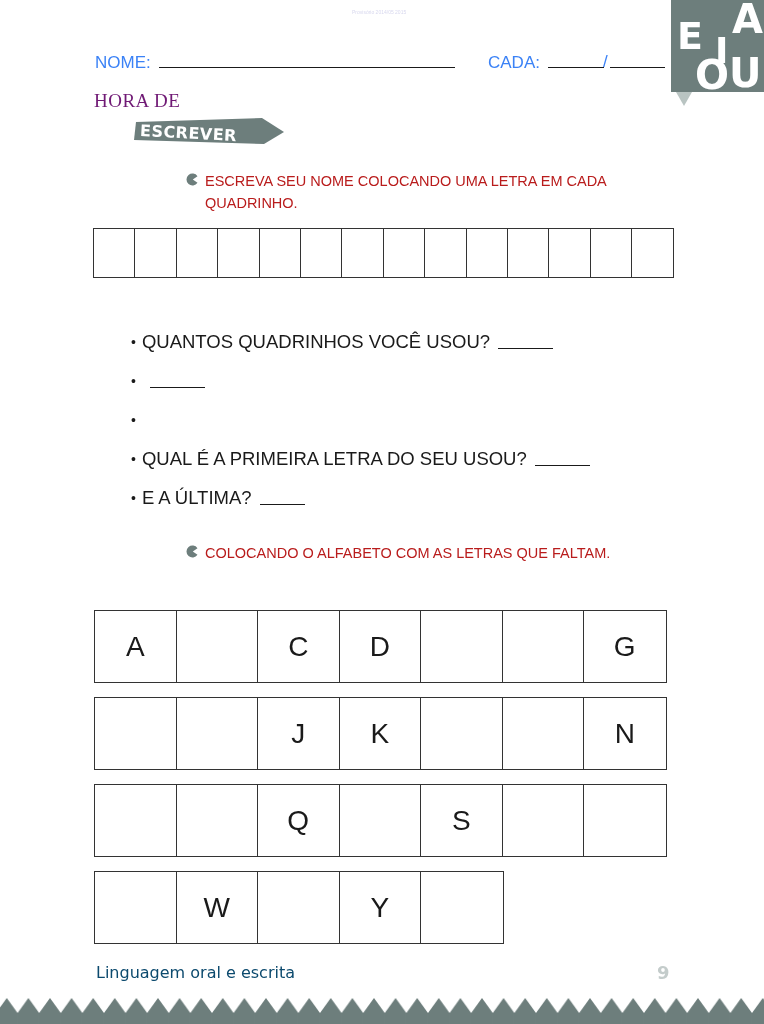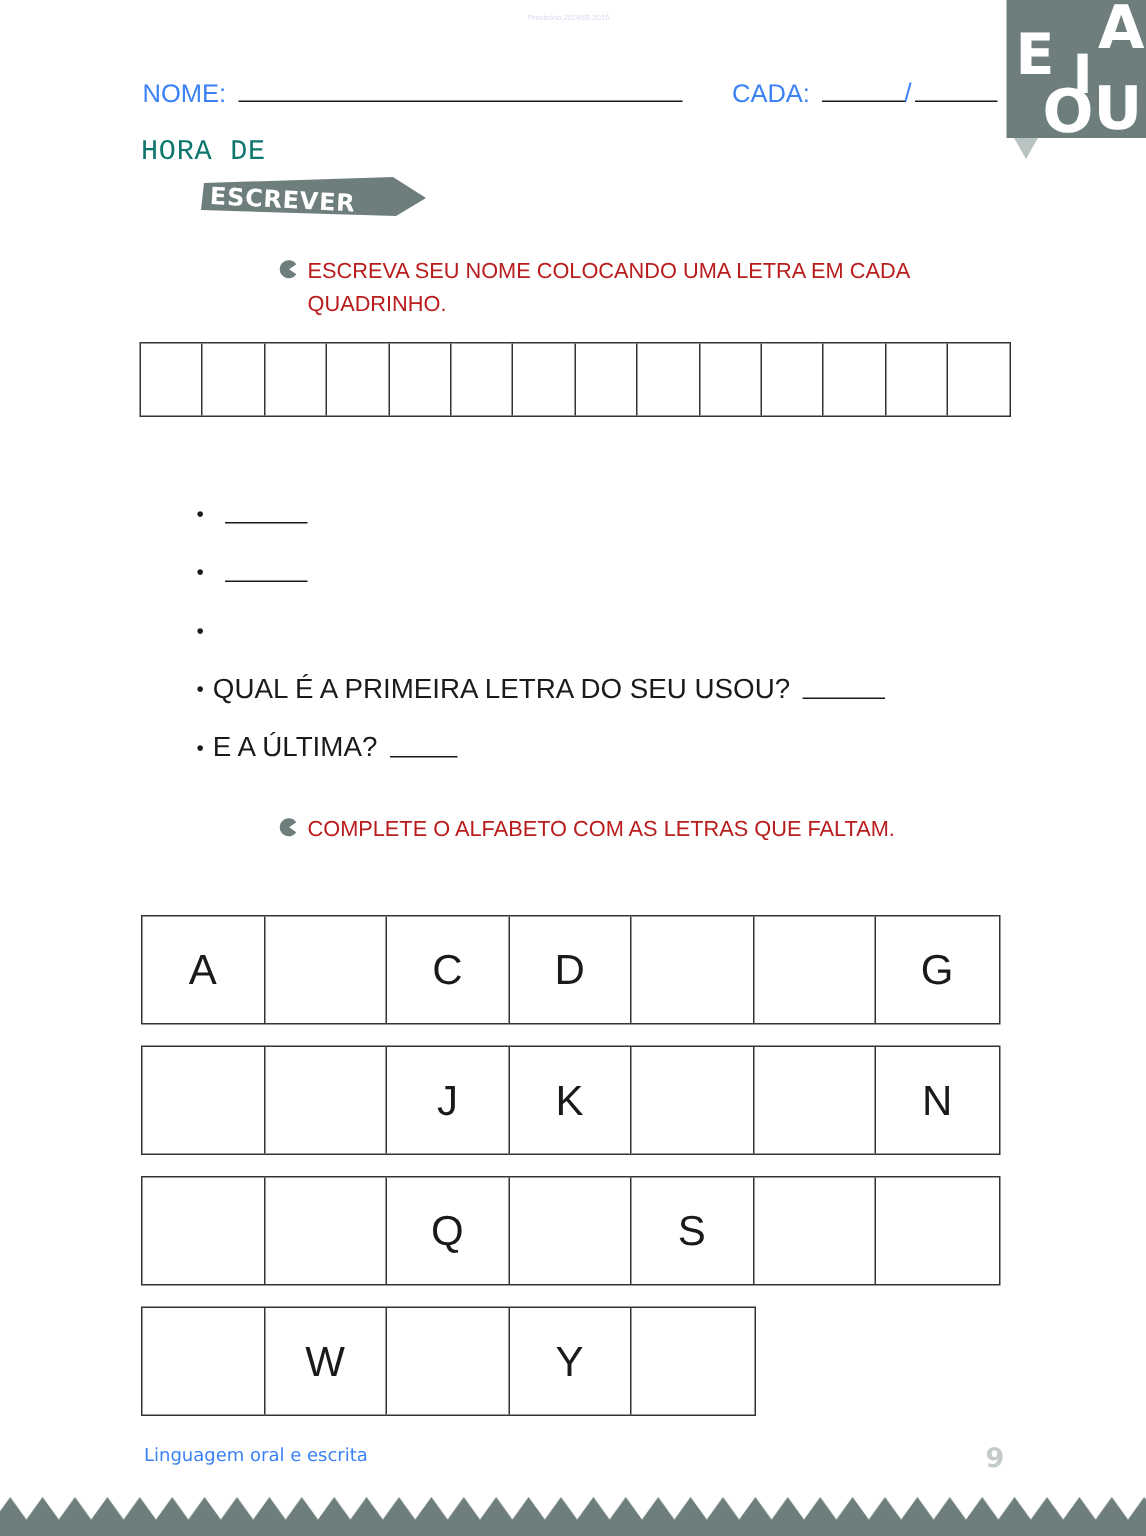--- a/index.html
+++ b/index.html
@@ -12,21 +12,21 @@
   .vowel-badge { position: absolute; left: 671px; top: 0; width: 93px; height: 92px; background: #6d7e7c; }
   .vowel-badge .v { position: absolute; color: #ffffff; font-weight: bold; font-family: "DejaVu Sans", sans-serif; }
   .vowel-badge .pointer { position: absolute; left: 5px; top: 92px; width: 0; height: 0;
     border-left: 8px solid transparent; border-right: 8px solid transparent; border-top: 14px solid #b9c4c2; }
 
   
   .field-label { position: absolute; font-size: 17px; color: #3b82f6; top: 53px; }
   .line { position: absolute; border-bottom: 1.5px solid #1a1a1a; height: 0; }
 
   
-  .hora-de { position: absolute; left: 94px; top: 90px; font-size: 19px; color: #0f766e; letter-spacing: 0.5px; font-family: Liberation Mono, monospace; }
+  .hora-de { position: absolute; left: 94px; top: 90px; font-size: 19px; color: #701a75; letter-spacing: 0.5px; font-family: Liberation Serif, serif; }
   .escrever-banner { position: absolute; left: 134px; top: 116px; width: 150px; height: 30px; }
   .escrever-banner svg { position: absolute; left: 0; top: 0; }
   .escrever-text { position: absolute; left: 6px; top: 5px; color: #ffffff; font-weight: bold; font-size: 16px; letter-spacing: 0.5px; transform: rotate(3deg); transform-origin: left center; font-family: "DejaVu Sans", sans-serif; }
 
   .instruction { position: absolute; font-size: 14.5px; color: #b91c1c; line-height: 22px; }
   .pac-icon { position: absolute; width: 13px; height: 13px; }
 
   
   .name-grid { position: absolute; left: 93px; top: 228px; display: flex; border: 1.5px solid #333; }
   .name-grid .cell { width: 41.4px; height: 48px; border-right: 1.5px solid #333; }
@@ -36,21 +36,21 @@
   .questions { position: absolute; left: 131px; top: 322px; }
   .q { height: 39px; font-size: 18.5px; color: #1a1a1a; display: flex; align-items: center; white-space: nowrap; }
   .q .bullet { margin-right: 6px; font-size: 14px; }
   .q .blank { display: inline-block; width: 55px; border-bottom: 1.5px solid #1a1a1a; margin-left: 8px; height: 14px; }
 
   
   .alpha-row { position: absolute; left: 94px; display: flex; border: 1.5px solid #333; }
   .alpha-row .cell { width: 81.5px; height: 71px; border-right: 1.5px solid #333; display: flex; align-items: center; justify-content: center; font-size: 28px; color: #1a1a1a; }
   .alpha-row .cell:last-child { border-right: none; }
 
-  .footer-text { position: absolute; left: 96px; top: 963px; font-size: 12px; color: #3b82f6; font-family: "DejaVu Sans", sans-serif; }
+  .footer-text { position: absolute; left: 96px; top: 963px; font-size: 16px; color: #0c4a6e; font-family: "DejaVu Sans", sans-serif; }
   .page-num { position: absolute; left: 657px; top: 962px; font-size: 18px; color: #c4cccb; font-weight: bold; font-family: "DejaVu Sans", sans-serif; }
   .zigzag { position: absolute; left: 0; top: 996px; width: 764px; height: 28px; }
 </style>
 </head>
 <body>
 
 <div class="watermark">Provisório 2014/05 2015</div>
 
 <div class="vowel-badge">
   <span class="v" style="left:6px;top:14px;font-size:38px;">E</span>
@@ -94,20 +94,21 @@
   <div class="cell"></div>
   <div class="cell"></div>
   <div class="cell"></div>
   <div class="cell"></div>
   <div class="cell"></div>
 </div>
 
 <div class="questions">
   <div class="q">
     <span class="bullet">•</span>
+    <span>QUANTOS QUADRINHOS VOCÊ USOU?</span>
     <span class="blank"></span>
   </div>
   <div class="q">
     <span class="bullet">•</span>
     <span class="blank"></span>
   </div>
   <div class="q">
     <span class="bullet">•</span>
   </div>
   <div class="q">
@@ -118,21 +119,21 @@
   <div class="q">
     <span class="bullet">•</span>
     <span>E A ÚLTIMA?</span>
     <span class="blank" style="width:45px;"></span>
   </div>
 </div>
 
 <svg class="pac-icon" style="left:186px;top:545px;" viewBox="0 0 13 13">
   <path d="M11.5 3.2 A6 6 0 1 0 11.5 9.8 L6.8 6.5 Z" fill="#6d7e7c"></path>
 </svg>
-<div class="instruction" style="left:205px;top:542px;">COMPLETE O ALFABETO COM AS LETRAS QUE FALTAM.</div>
+<div class="instruction" style="left:205px;top:542px;">COLOCANDO O ALFABETO COM AS LETRAS QUE FALTAM.</div>
 
 <div class="alpha-row" style="top:610px;">
   <div class="cell">A</div>
   <div class="cell"></div>
   <div class="cell">C</div>
   <div class="cell">D</div>
   <div class="cell"></div>
   <div class="cell"></div>
   <div class="cell">G</div>
 </div>

